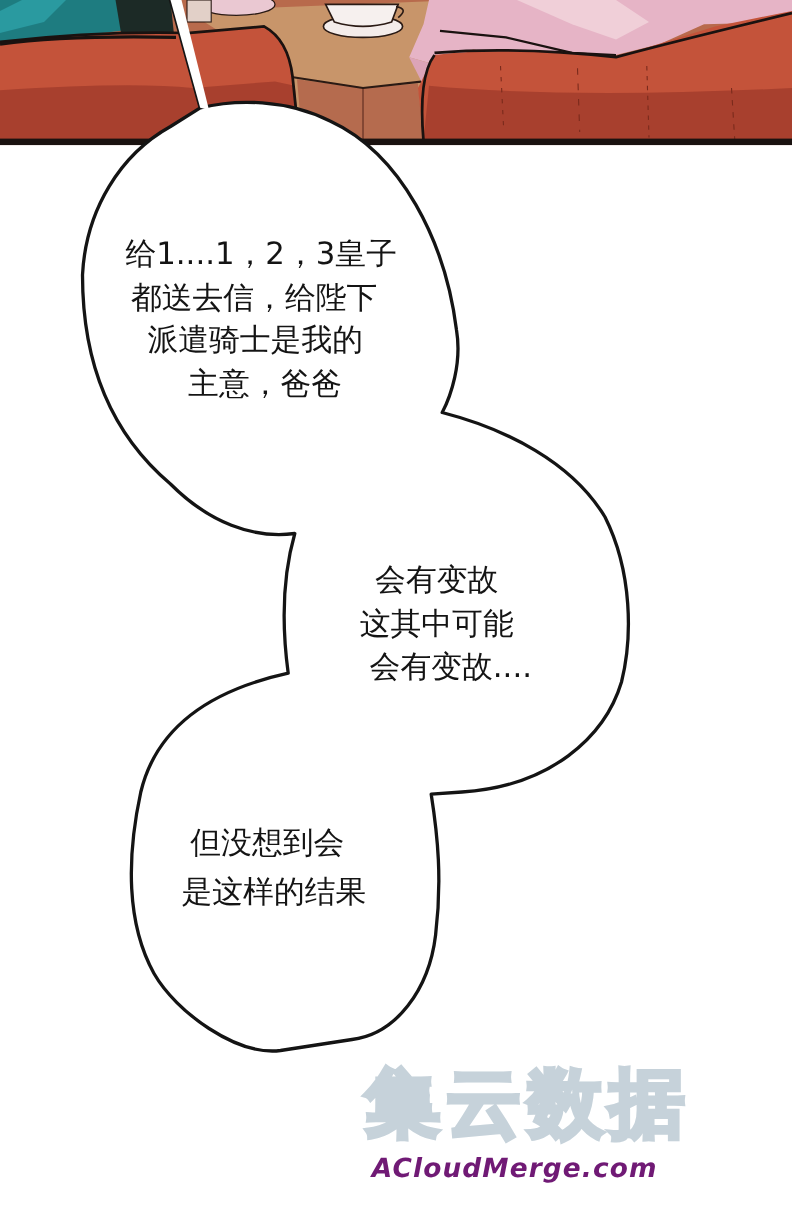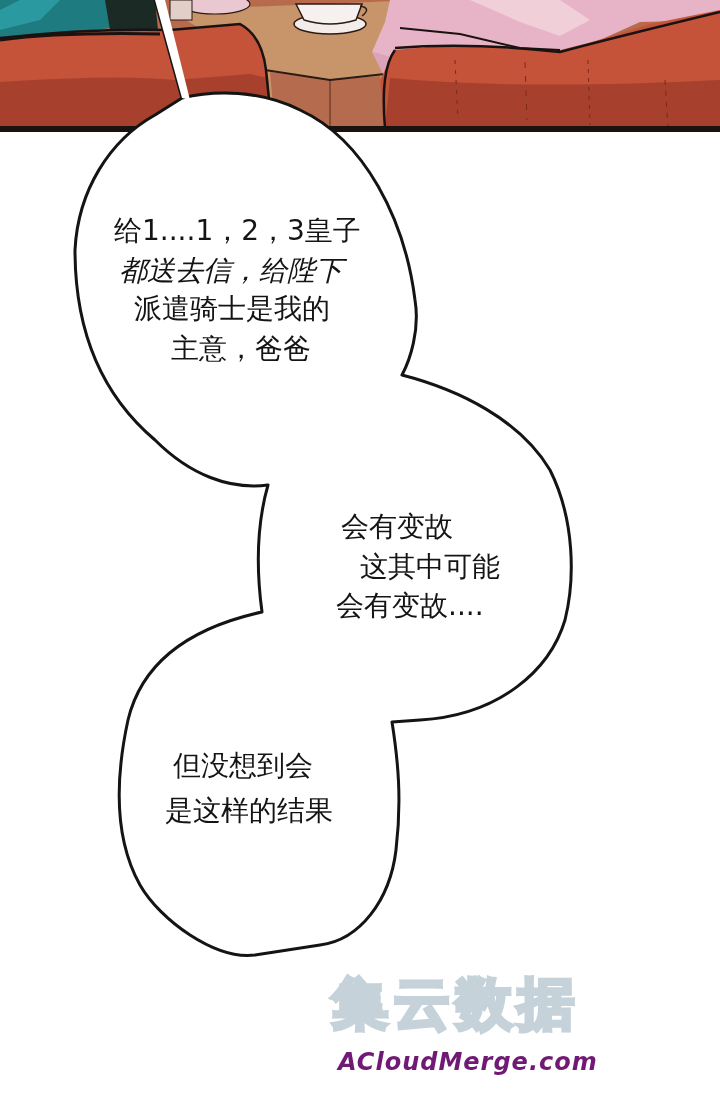--- a/index.html
+++ b/index.html
@@ -41,21 +41,21 @@
     .watermark {
       position: absolute;
       left: 332px;
       top: 958px;
       width: 385px;
       height: 128px;
     }
     .wm-cn {
       position: absolute;
       left: 0; top: 0;
-      font-size: 56px;
+      font-size: 68px;
       line-height: 92px;
       font-weight: bold;
       color: #f4f7f9;
       -webkit-text-stroke: 4px #c6d2da;
       letter-spacing: 6px;
       white-space: nowrap;
     }
     .wm-en {
       position: absolute;
       left: 6px; top: 84px;
@@ -139,26 +139,26 @@
       C 90 385 75 310 75 250
       C 78 190 110 140 155 115
       L 182 98
       Z" fill="#ffffff" stroke="#141414" stroke-width="3" stroke-linejoin="round"></path>
 
     <path d="M 155 0 L 165 0 L 190 100 L 182 98 Z" fill="#ffffff"></path>
   </svg>
 </div>
 
 <div class="line" style="left:114px; top:214px;">给1....1，2，3皇子</div>
-<div class="line" style="left:119px; top:254px;font-style:italic;">都送去信，给陛下</div>
+<div class="line" style="left:119px; top:254px;">都送去信，给陛下</div>
 <div class="line" style="left:134px; top:292px;">派遣骑士是我的</div>
 <div class="line" style="left:171px; top:332px;">主意，爸爸</div>
 
 <div class="line" style="left:341px; top:510px;">会有变故</div>
-<div class="line" style="left:327px; top:550px;margin-left:33px;">这其中可能</div>
+<div class="line" style="left:327px; top:550px;">这其中可能</div>
 <div class="line" style="left:336px; top:589px;">会有变故....</div>
 
 <div class="line" style="left:173px; top:749px;">但没想到会</div>
 <div class="line" style="left:165px; top:794px;">是这样的结果</div>
 
 <div class="watermark">
   <div class="wm-cn">集云数据</div>
   <div class="wm-en">ACloudMerge.com</div>
 </div>
 

